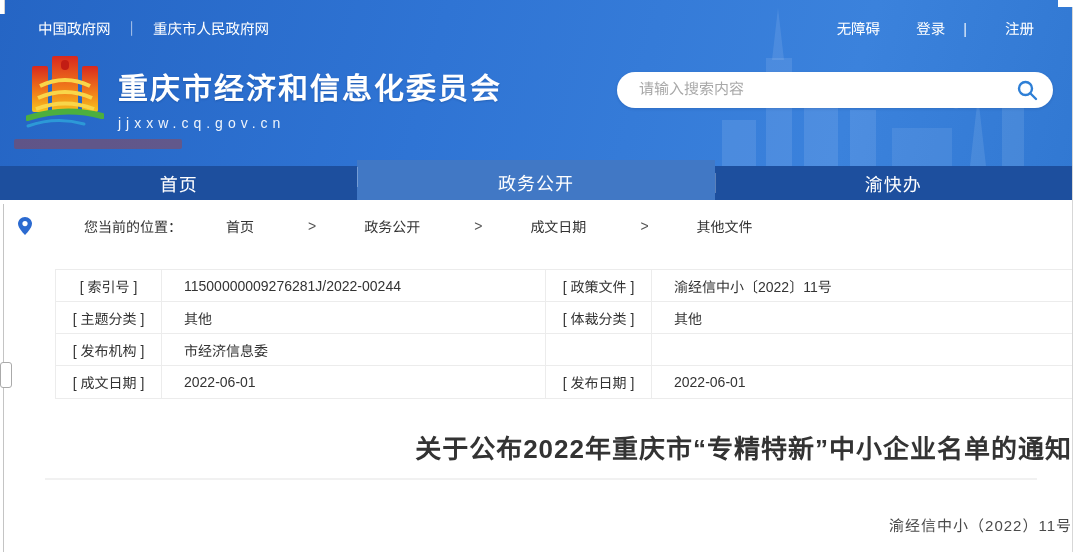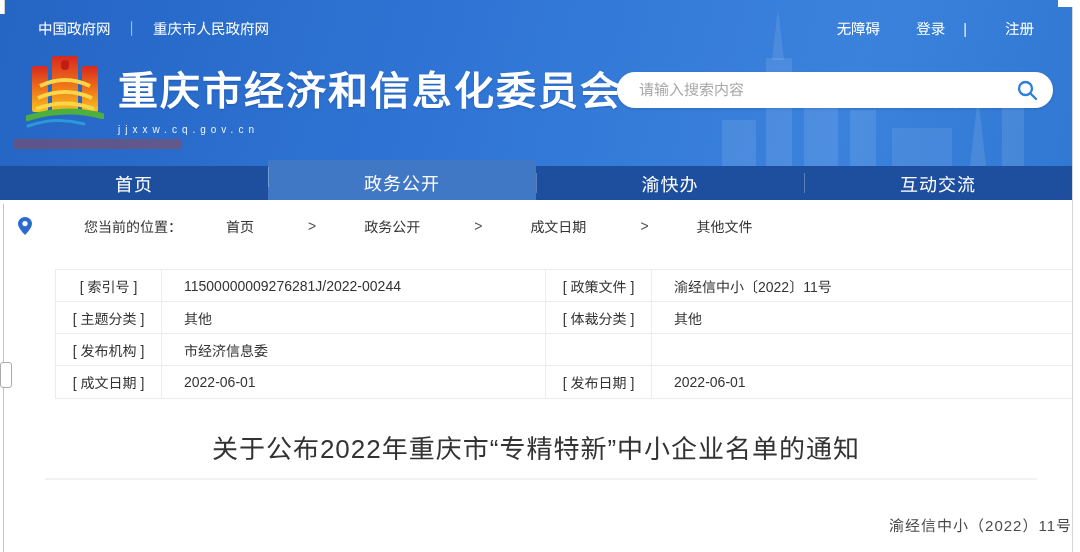--- a/index.html
+++ b/index.html
@@ -22,29 +22,29 @@
   .topbar{position:absolute;left:0;top:0;width:1072px;padding:17px 38px 0 38px;
     display:flex;justify-content:space-between;align-items:center;color:#fff;font-size:14.5px;}
   .topbar a{color:#fff;text-decoration:none;cursor:pointer;}
   .topbar .sep{margin:0 10px;opacity:.9;}
   .topbar-right a{margin-left:32px;}
   .topbar-right .sep{margin:0 2px 0 14px;}
 
   .brand-row{position:absolute;left:26px;top:52px;display:flex;align-items:center;}
   .logo{width:78px;height:90px;cursor:pointer;}
   .brand-text{margin-left:14px;}
-  .site-title{font-size:40px;font-weight:bold;color:#fff;letter-spacing:2px;
+  .site-title{font-size:30px;font-weight:bold;color:#fff;letter-spacing:2px;
     text-shadow:0 1px 2px rgba(0,40,100,.25);}
-  .site-url{margin-top:7px;font-size:10px;letter-spacing:5px;color:rgba(255,255,255,.92);}
+  .site-url{margin-top:7px;font-size:14px;letter-spacing:5px;color:rgba(255,255,255,.92);}
 
   .search{position:absolute;left:617px;top:72px;width:436px;height:36px;background:#fff;
     border-radius:18px;box-shadow:0 1px 3px rgba(0,30,80,.15);}
   .search input{position:absolute;left:0;top:0;width:390px;height:36px;border:none;outline:none;
     background:transparent;padding:0 0 0 22px;font-size:15px;color:#333;
-    font-family:Liberation Serif, serif;}
+    font-family:Liberation Mono, monospace;}
   .search input::placeholder{color:#a9a9a9;}
   .search-icon{position:absolute;right:15px;top:7px;width:22px;height:22px;cursor:pointer;}
 
   
   .nav{position:absolute;left:0;top:166px;width:1072px;height:34px;background:var(--nav-blue);
     display:flex;}
   .nav-item{flex:1;height:34px;display:flex;align-items:center;justify-content:center;
     color:#fff;font-size:18px;letter-spacing:1px;cursor:pointer;position:relative;}
   .nav-item + .nav-item::before{content:"";position:absolute;left:0;top:7px;height:20px;width:1px;
     background:rgba(255,255,255,.28);}
@@ -63,22 +63,22 @@
     display:grid;grid-template-columns:106px 384px 106px 1fr;grid-auto-rows:32px;
     border:1px solid var(--border-gray);font-size:14px;color:var(--text-dark);background:#fff;}
   .cell{display:flex;align-items:center;border-right:1px solid var(--border-gray);
     border-bottom:1px solid var(--border-gray);overflow:hidden;white-space:nowrap;}
   .cell.lbl{justify-content:center;}
   .cell.val{padding-left:22px;}
   .cell:nth-child(4n){border-right:none;}
   .cell:nth-last-child(-n+4){border-bottom:none;}
 
   
-  .doc-title{position:absolute;left:0;top:428px;width:1072px;text-align:center;
-    font-size:26px;font-weight:normal;color:var(--text-dark);letter-spacing:1px;}
+  .doc-title{position:absolute;left:0;top:428px;width:1072px;text-align:right;
+    font-size:26px;font-weight:bold;color:var(--text-dark);letter-spacing:1px;}
   .divider{position:absolute;left:45px;top:478px;width:992px;height:2px;background:#f1f1f1;}
   .doc-number{position:absolute;left:0;top:514px;width:1072px;text-align:right;
     font-size:15px;color:#4a4a4a;letter-spacing:1px;}
 
   
   .edge-right{position:absolute;right:0;top:0;width:8px;height:552px;background:#fff;
     border-left:1px solid #d7d7d7;}
   .notch-tr{position:absolute;right:0;top:0;width:22px;height:7px;background:#fff;}
   .notch-tl{position:absolute;left:0;top:0;width:5px;height:14px;background:#fff;
     border-right:1px solid #cfcfcf;}
@@ -154,21 +154,20 @@
         <circle cx="9.5" cy="9.5" r="6.5" fill="none" stroke="#2e7fd6" stroke-width="2.4"></circle>
         <line x1="14.5" y1="14.5" x2="20" y2="20" stroke="#2e7fd6" stroke-width="2.4" stroke-linecap="round"></line>
       </svg>
     </div>
   </div>
 
   <div class="nav">
     <div class="nav-item">首页</div>
     <div class="nav-item active">政务公开</div>
     <div class="nav-item">渝快办</div>
-    <div class="nav-item">互动交流</div>
   </div>
 
   <div class="breadcrumb">
     <svg class="pin" viewBox="0 0 14 18">
       <path d="M7 0 C3.1 0 0 3 0 6.8 C0 11.5 7 18 7 18 S14 11.5 14 6.8 C14 3 10.9 0 7 0 Z" fill="#2b6ad0"></path>
       <circle cx="7" cy="6.6" r="2.6" fill="#ffffff"></circle>
     </svg>
     <span>您当前的位置：</span>
     <a class="crumb">首页</a>
     <span class="crumb-sep">&gt;</span>

